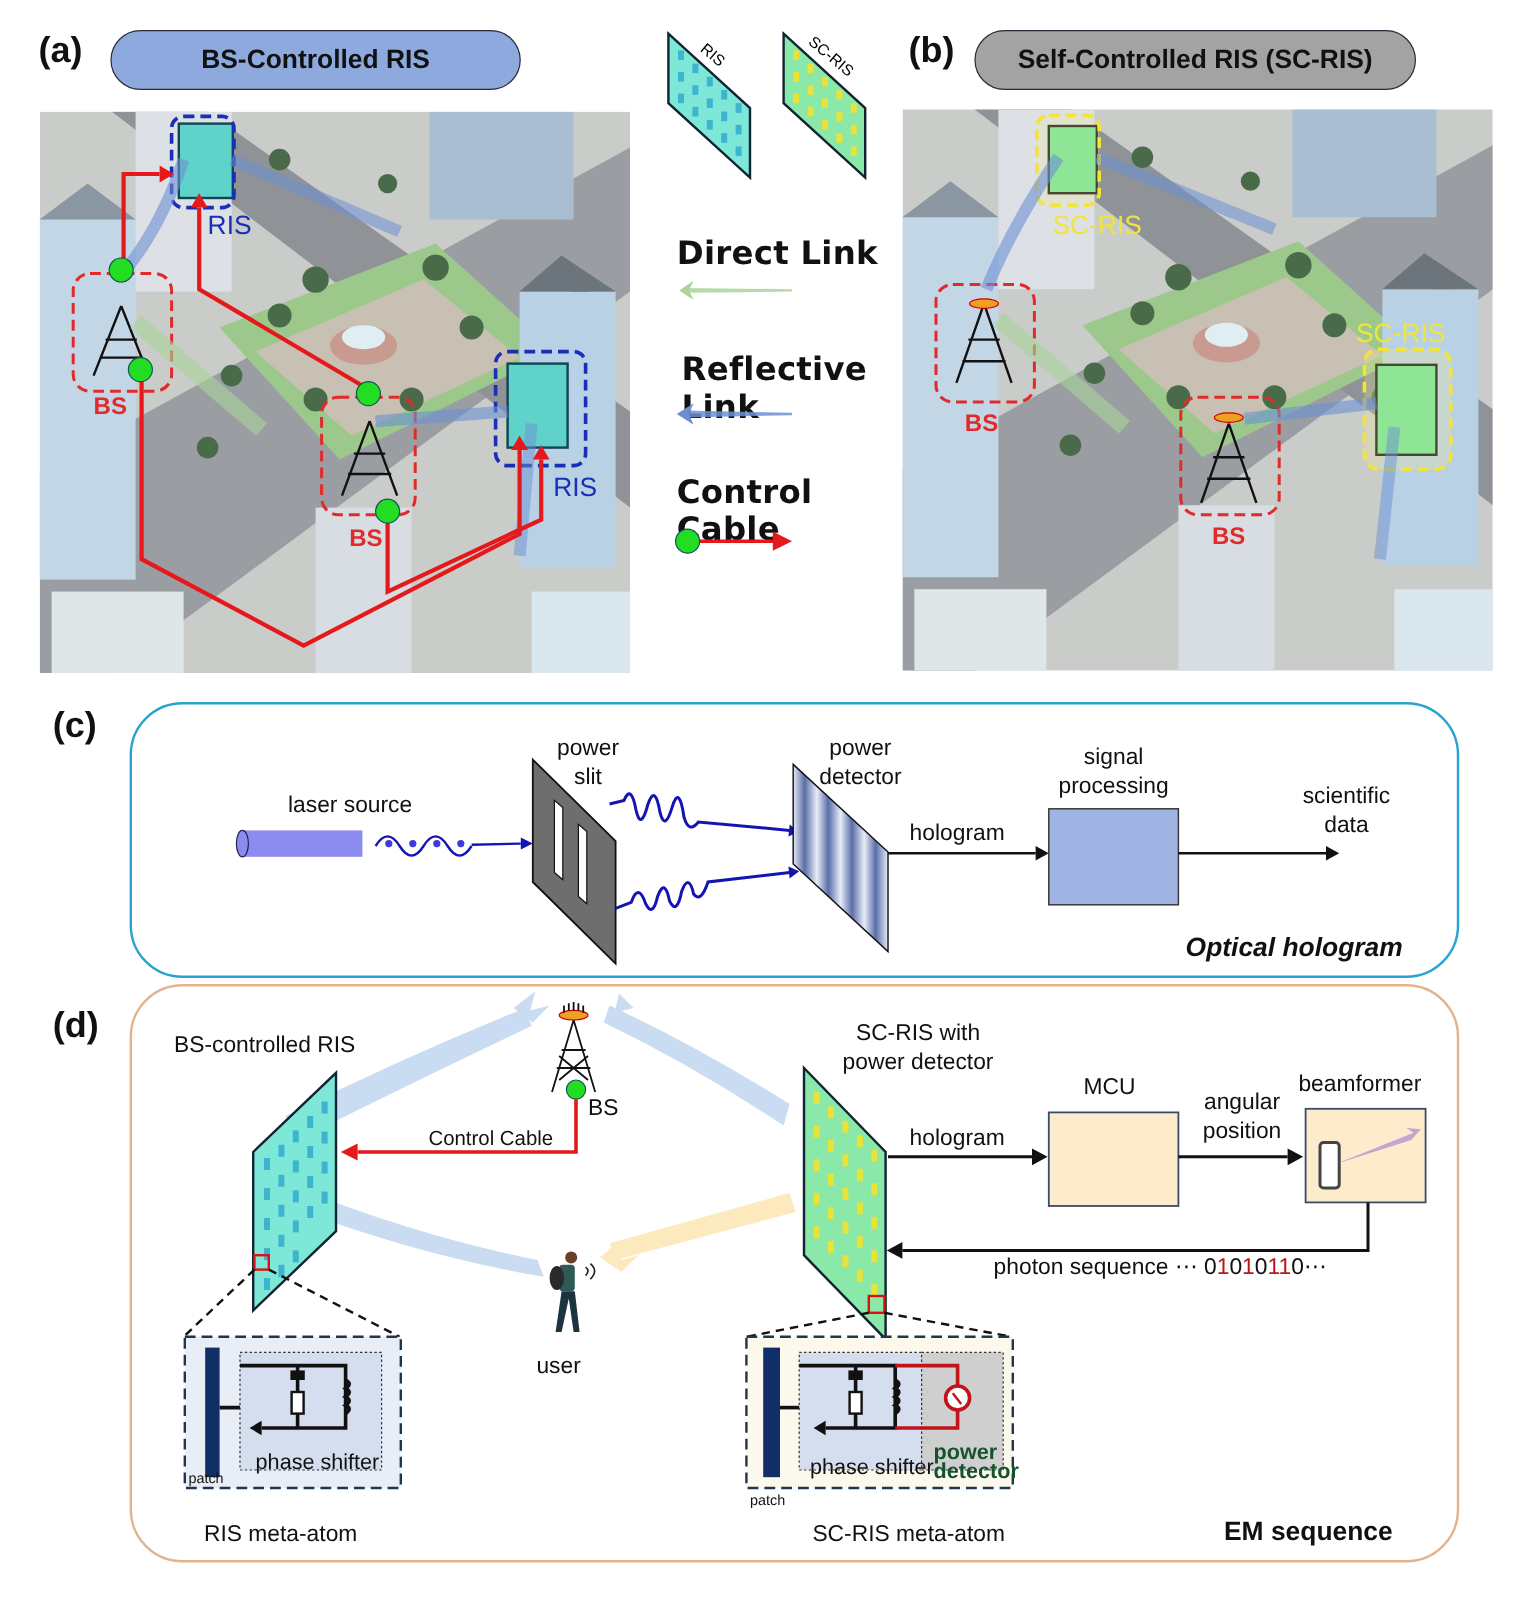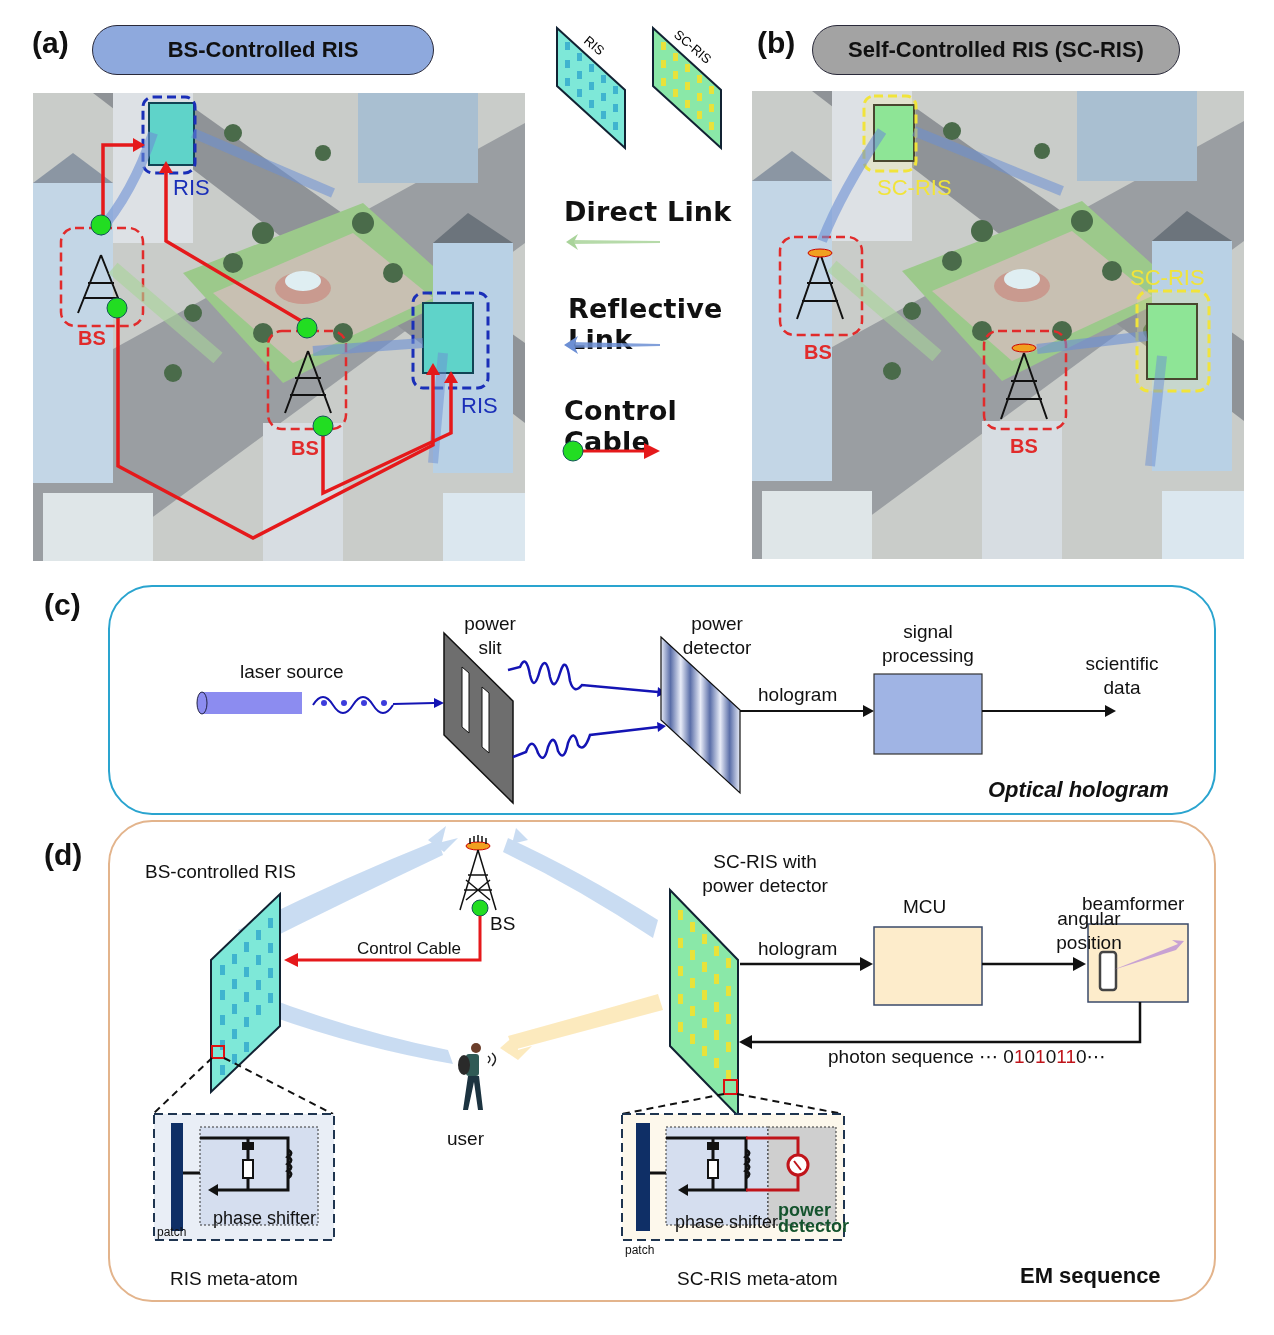--- a/index.html
+++ b/index.html
@@ -452,21 +452,21 @@
 
 <div class="lbl" style="left:145px;top:860px;">BS-controlled RIS</div>
 <div class="lbl" style="left:490px;top:912px;">BS</div>
 <div class="lbl" style="left:357px;top:937px;font-size:17px;">Control Cable</div>
 <div class="lbl" style="left:690px;top:850px;width:150px;">
   <div>SC-RIS with</div>
   <div>power detector</div>
 </div>
 <div class="lbl" style="left:903px;top:895px;">MCU</div>
 <div class="lbl" style="left:758px;top:937px;">hologram</div>
-<div class="lbl" style="left:1044px;top:907px;width:90px;">
+<div class="lbl" style="left:990px;top:907px;width:90px;">
   <div>angular</div>
   <div>position</div>
 </div>
 <div class="lbl" style="left:1082px;top:892px;">beamformer</div>
 <div class="lbl" style="left:828px;top:1045px;white-space:nowrap;">
   <span>photon sequence ⋯ </span><span id="coding-bits"><span>0</span><span style="color: rgb(192, 20, 26);">1</span><span>0</span><span style="color: rgb(192, 20, 26);">1</span><span>0</span><span style="color: rgb(192, 20, 26);">1</span><span style="color: rgb(192, 20, 26);">1</span><span>0</span></span><span>⋯</span>
 </div>
 <div class="lbl" style="left:447px;top:1127px;">user</div>
 
 <div class="lbl-sm" style="left:213px;top:1208px;">phase shifter</div>

